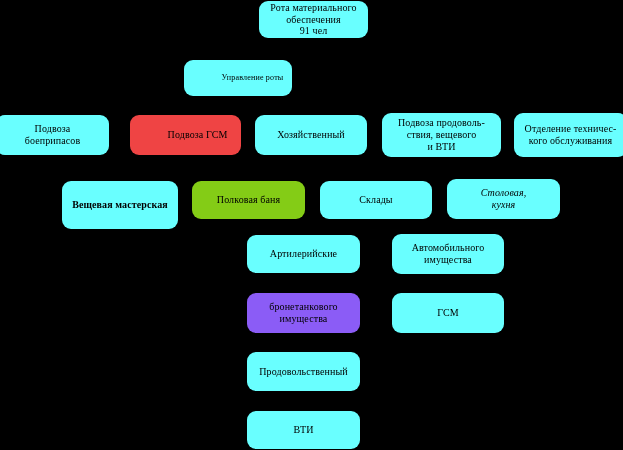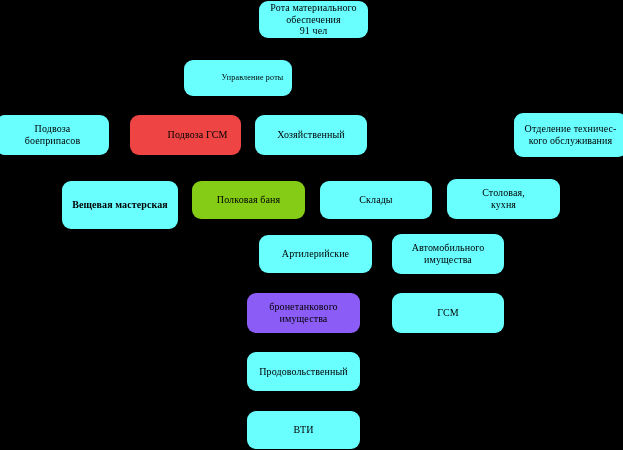--- a/index.html
+++ b/index.html
@@ -43,28 +43,31 @@
 
 <div id="canvas" style="background: rgb(0, 0, 0);">
     <div class="node" style="left: 259px; top: 1px; width: 109px; height: 37px; background: rgb(105, 255, 255); color: rgb(0, 0, 0);"><span>Рота  материального
 обеспечения
 91 чел</span></div>
     <div class="node small" style="left: 184px; top: 60px; width: 108px; height: 36px; background: rgb(105, 255, 255); color: rgb(0, 0, 0);"><span>Управление роты</span></div>
     <div class="node" style="left: -4px; top: 115px; width: 113px; height: 40px; background: rgb(105, 255, 255); color: rgb(0, 0, 0);"><span>Подвоза
 боеприпасов</span></div>
     <div class="node" style="left: 130px; top: 115px; width: 111px; height: 40px; background: #ef4444; color: rgb(0, 0, 0); padding-left: 28px;"><span>Подвоза ГСМ</span></div>
     <div class="node" style="left: 255px; top: 115px; width: 112px; height: 40px; background: rgb(105, 255, 255); color: rgb(0, 0, 0);"><span>Хозяйственный</span></div>
+    <div class="node" style="left: 382px; top: 113px; width: 119px; height: 44px; background: rgb(105, 255, 255); color: rgb(0, 0, 0);"><span>Подвоза продоволь-
+ствия, вещевого
+и ВТИ</span></div>
     <div class="node" style="left: 514px; top: 113px; width: 113px; height: 44px; background: rgb(105, 255, 255); color: rgb(0, 0, 0);"><span>Отделение техничес-
 кого обслуживания</span></div>
     <div class="node" style="left: 62px; top: 181px; width: 116px; height: 48px; background: rgb(105, 255, 255); color: rgb(0, 0, 0); font-weight: bold;"><span>Вещевая  мастерская</span></div>
     <div class="node" style="left: 192px; top: 181px; width: 113px; height: 38px; background: #84cc16; color: rgb(0, 0, 0);"><span>Полковая баня</span></div>
     <div class="node" style="left: 320px; top: 181px; width: 112px; height: 38px; background: rgb(105, 255, 255); color: rgb(0, 0, 0); text-align: right;"><span>Склады</span></div>
-    <div class="node" style="left: 447px; top: 179px; width: 113px; height: 40px; background: rgb(105, 255, 255); color: rgb(0, 0, 0);"><span>Столовая,
+    <div class="node" style="left: 447px; top: 179px; width: 113px; height: 40px; background: rgb(105, 255, 255); color: rgb(0, 0, 0); font-style: italic;"><span>Столовая,
 кухня</span></div>
-    <div class="node" style="left: 247px; top: 235px; width: 113px; height: 38px; background: rgb(105, 255, 255); color: rgb(0, 0, 0); margin-left: 12px;"><span>Артилерийские</span></div>
+    <div class="node" style="left: 247px; top: 235px; width: 113px; height: 38px; background: rgb(105, 255, 255); color: rgb(0, 0, 0);"><span>Артилерийские</span></div>
     <div class="node" style="left: 392px; top: 234px; width: 112px; height: 40px; background: rgb(105, 255, 255); color: rgb(0, 0, 0);"><span>Автомобильного
 имущества</span></div>
     <div class="node" style="left: 247px; top: 293px; width: 113px; height: 40px; background: #8b5cf6; color: rgb(0, 0, 0);"><span>бронетанкового
 имущества</span></div>
     <div class="node" style="left: 392px; top: 293px; width: 112px; height: 40px; background: rgb(105, 255, 255); color: rgb(0, 0, 0);"><span>ГСМ</span></div>
     <div class="node" style="left: 247px; top: 352px; width: 113px; height: 39px; background: rgb(105, 255, 255); color: rgb(0, 0, 0);"><span>Продовольственный</span></div>
     <div class="node" style="left: 247px; top: 411px; width: 113px; height: 38px; background: rgb(105, 255, 255); color: rgb(0, 0, 0);"><span>ВТИ</span></div>
   </div>
 
 </body></html>

